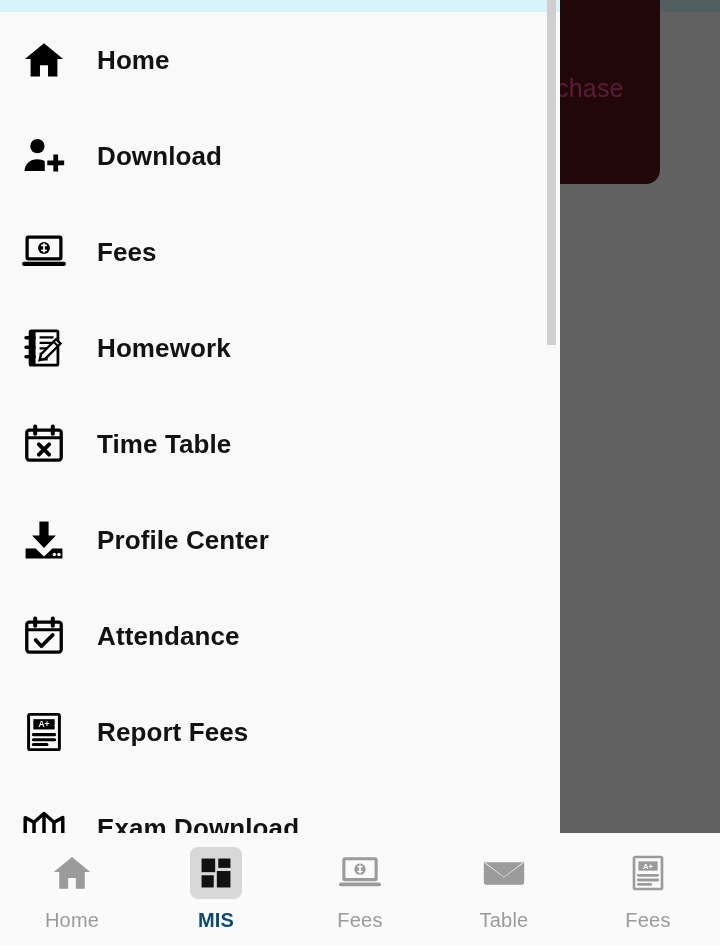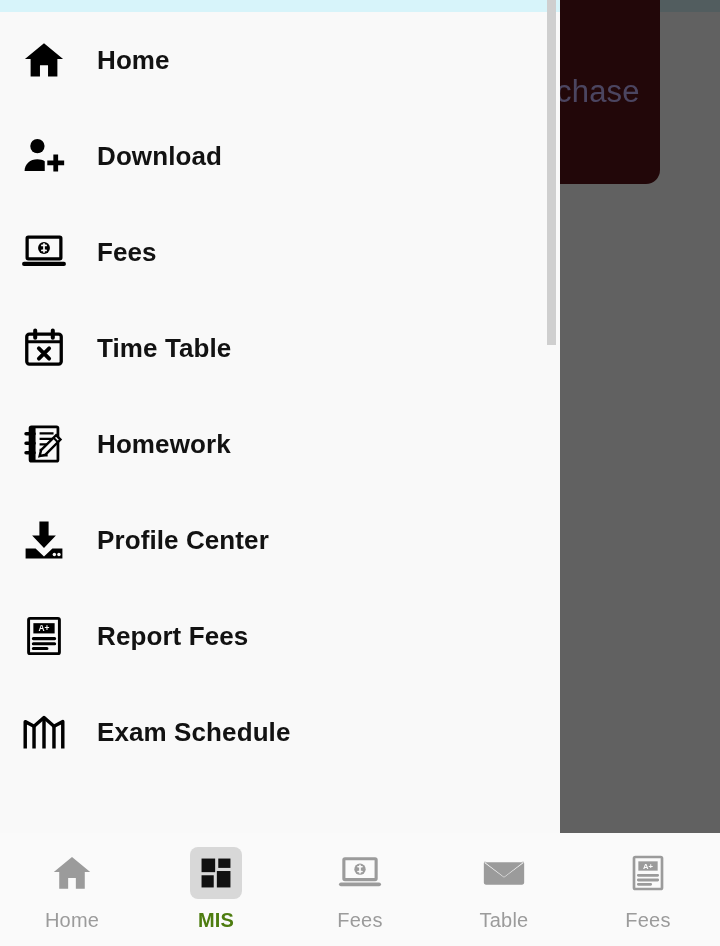--- a/index.html
+++ b/index.html
@@ -45,22 +45,22 @@
     height: 184px;
     background: #5b1419;
     border-bottom-right-radius: 14px;
     overflow: hidden;
   }
   #promo-card-text {
     position: absolute;
     left: -4px;
     top: 74px;
     width: 140px;
-    font-size: 31px;
-    color: #c4b5fd;
+    font-size: 25px;
+    color: #ec4899;
     letter-spacing: .2px;
     white-space: nowrap;
   }
 
   
   #scrim {
     position: absolute;
     left: 560px;
     top: 0;
     width: 160px;
@@ -171,21 +171,21 @@
     background: #d8d8d8;
   }
   .nav-icon-wrap svg { display: block; }
   .nav-label {
     margin-top: 10px;
     font-size: 20px;
     color: #9b9b9b;
     letter-spacing: .2px;
   }
   .nav-tab.active .nav-label {
-    color: #4d7c0f;
+    color: #0c4a6e;
     font-weight: bold;
   }
   .nav-icon-inactive { color: #9b9b9b; }
   .nav-icon-active { color: #111; }
 </style>
 </head>
 <body>
 
 <div id="screen">
 
@@ -226,81 +226,92 @@
       <div class="menu-item">
         <span class="menu-icon">
           <svg width="46" height="46" viewBox="0 0 24 24" fill="none" stroke="currentColor" stroke-width="1.7">
             <rect x="3.2" y="4.2" width="17.6" height="11.4" rx="0.6"></rect>
             <circle cx="12" cy="9.9" r="3.1" fill="currentColor" stroke="none"></circle>
             <path d="M12 7.8v4.2M10.9 8.6h2.2M10.9 11.2h2.2" stroke="#f9f9f9" stroke-width="0.9" stroke-linecap="round"></path>
             <path d="M1.6 18.2h20.8" stroke-width="2.1" stroke-linecap="round"></path>
           </svg>
         </span>
         <span class="menu-label">Fees</span>
-      </div>
-
-      <div class="menu-item">
-        <span class="menu-icon">
-          <svg width="44" height="44" viewBox="0 0 24 24" fill="none" stroke="currentColor" stroke-width="1.8">
-            <rect x="2.6" y="4.4" width="18.8" height="16.4" rx="1.4"></rect>
-            <path d="M7.2 2.4v4M16.8 2.4v4" stroke-linecap="round" stroke-width="2.2"></path>
-            <path d="M2.6 8.6h18.8" stroke-width="1.6"></path>
-            <path d="M9.2 12.2l5.6 5.6M14.8 12.2l-5.6 5.6" stroke-width="2.1" stroke-linecap="round"></path>
-          </svg>
-        </span>
-        <span class="menu-label">Time Table</span>
       </div>
 
       <div class="menu-item">
         <span class="menu-icon">
           <svg width="44" height="44" viewBox="0 0 24 24" fill="none" stroke="currentColor" stroke-width="1.5">
             <rect x="4.4" y="2.6" width="15.2" height="18.8" rx="0.8" fill="#f9f9f9"></rect>
             <path d="M4.4 2.6h3v18.8h-3z" fill="currentColor" stroke="none"></path>
             <path d="M2.2 6.4h4.4M2.2 11.6h4.4M2.2 16.8h4.4" stroke-width="1.9" stroke-linecap="round"></path>
             <path d="M9.6 6.2h7.6M9.6 9.2h7.6M9.6 12.2h7.6M9.6 15.2h5.4M9.6 18.2h4.4" stroke-width="1.1"></path>
             <path d="M18.6 7.2l2.4 2.4-8.2 8.2-3.2.8.8-3.2z" fill="#f9f9f9" stroke="currentColor" stroke-width="1.3"></path>
             <path d="M17.2 8.6l2.4 2.4" stroke-width="1.1"></path>
           </svg>
         </span>
         <span class="menu-label">Homework</span>
       </div>
 
       <div class="menu-item">
         <span class="menu-icon">
+          <svg width="44" height="44" viewBox="0 0 24 24" fill="none" stroke="currentColor" stroke-width="1.8">
+            <rect x="2.6" y="4.4" width="18.8" height="16.4" rx="1.4"></rect>
+            <path d="M7.2 2.4v4M16.8 2.4v4" stroke-linecap="round" stroke-width="2.2"></path>
+            <path d="M2.6 8.6h18.8" stroke-width="1.6"></path>
+            <path d="M9.2 12.2l5.6 5.6M14.8 12.2l-5.6 5.6" stroke-width="2.1" stroke-linecap="round"></path>
+          </svg>
+        </span>
+        <span class="menu-label">Time Table</span>
+      </div>
+
+      <div class="menu-item">
+        <span class="menu-icon">
           <svg width="46" height="46" viewBox="0 0 24 24" fill="currentColor">
             <path d="M9.6 2.4h4.8v7.2h3.8L12 16.2 5.8 9.6h3.8z"></path>
             <path d="M2.4 16.4h5.2L12 20.6l4.4-4.2h5.2v5.2H2.4z"></path>
             <circle cx="17.4" cy="19.6" r="0.9" fill="#f9f9f9"></circle>
             <circle cx="19.8" cy="19.6" r="0.9" fill="#f9f9f9"></circle>
           </svg>
         </span>
         <span class="menu-label">Profile Center</span>
       </div>
 
+      <div class="menu-item">
+        <span class="menu-icon">
+          <svg width="44" height="44" viewBox="0 0 24 24" fill="none" stroke="currentColor" stroke-width="1.8">
+            <rect x="2.6" y="4.4" width="18.8" height="16.4" rx="1.4"></rect>
+            <path d="M7.2 2.4v4M16.8 2.4v4" stroke-linecap="round" stroke-width="2.2"></path>
+            <path d="M2.6 8.6h18.8" stroke-width="1.6"></path>
+            <path d="M7.4 14.2l3.2 3.4 6.2-6.2" stroke-width="2" stroke-linecap="round" stroke-linejoin="round"></path>
+          </svg>
+        </span>
+        <span class="menu-label">Attendance</span>
+      </div>
 
       <div class="menu-item">
         <span class="menu-icon">
           <svg width="44" height="44" viewBox="0 0 24 24" fill="none" stroke="currentColor" stroke-width="1.6">
             <rect x="3.6" y="2.4" width="16.8" height="19.2" rx="0.8"></rect>
             <rect x="6.2" y="5" width="11.6" height="5.6" fill="currentColor" stroke="none"></rect>
             <text x="12" y="9.4" font-family="Liberation Sans, sans-serif" font-size="4.6" font-weight="bold" fill="#f9f9f9" text-anchor="middle" stroke="none">A+</text>
             <path d="M6.2 13.4h11.6M6.2 16.2h11.6M6.2 18.8h7.4" stroke-width="1.7" stroke-linecap="round"></path>
           </svg>
         </span>
         <span class="menu-label">Report Fees</span>
       </div>
 
       <div class="menu-item">
         <span class="menu-icon">
           <svg width="46" height="46" viewBox="0 0 24 24" fill="none" stroke="currentColor" stroke-width="1.8" stroke-linejoin="round">
             <path d="M2.2 20.6V6.6l4.6 2.4 5.2-4.6 5.2 4.6 4.6-2.4v14"></path>
             <path d="M6.8 9V20.6M12 4.4V20.6M17.2 9V20.6"></path>
           </svg>
         </span>
-        <span class="menu-label">Exam Schedule</span>
+        <span class="menu-label">Exam Download</span>
       </div>
 
     </div>
 
     <div id="drawer-scrollbar-track">
       <div id="drawer-scrollbar-thumb"></div>
     </div>
   </div>
 
   <div id="bottom-nav">

